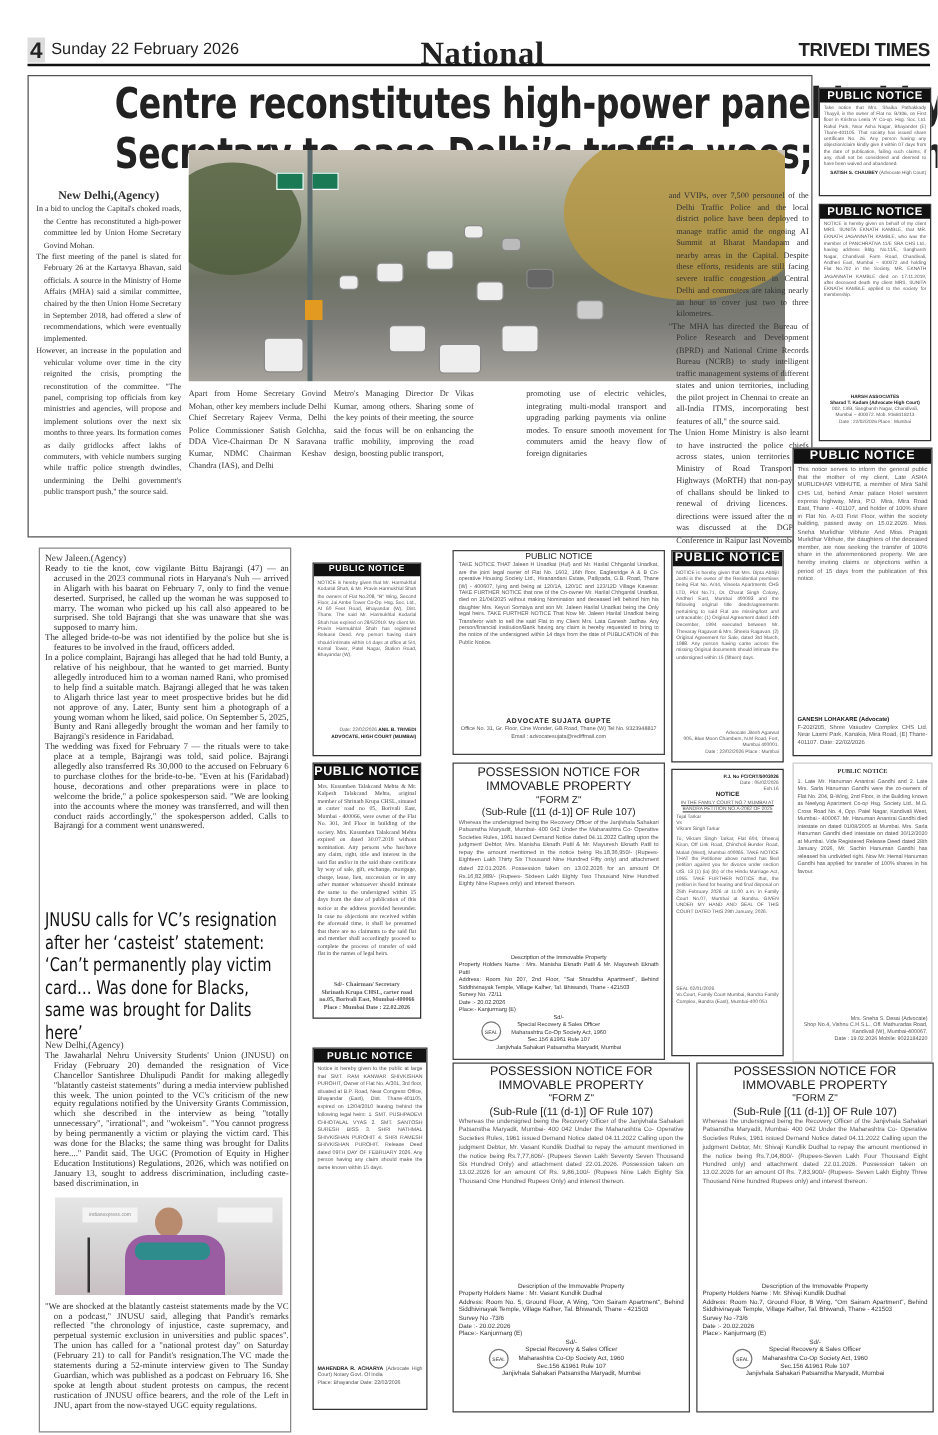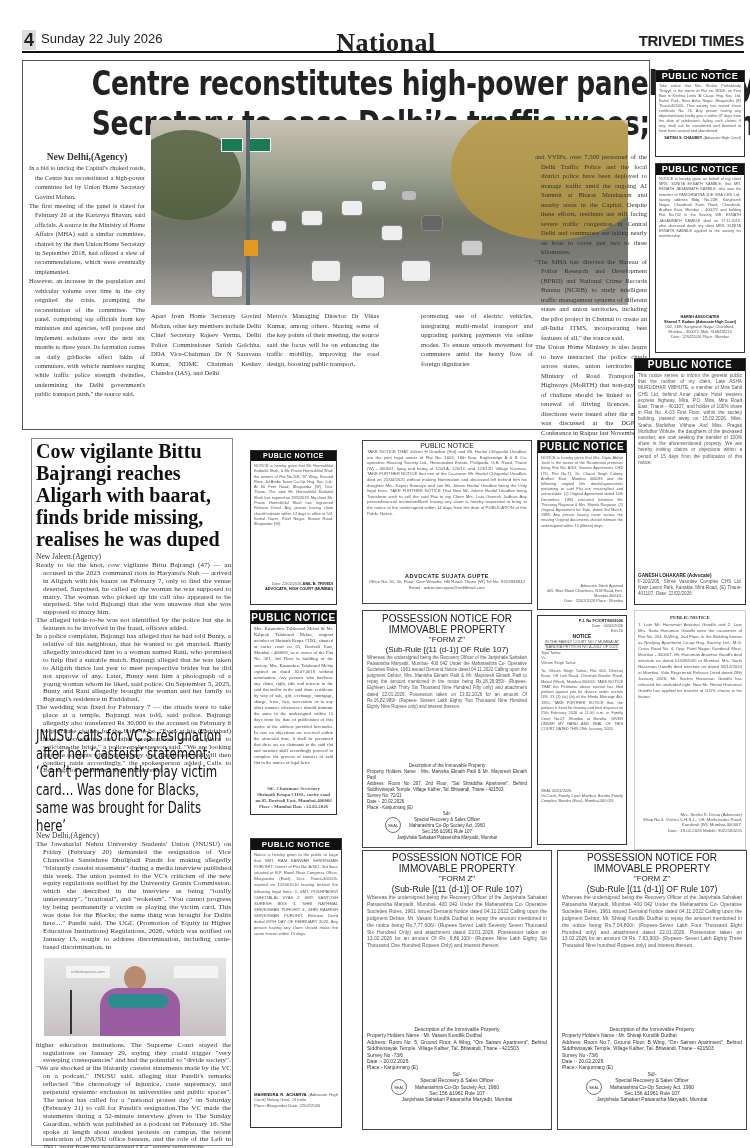--- a/index.html
+++ b/index.html
@@ -31,21 +31,21 @@
 .poss-h{text-align:center;font:12.5px "Liberation Sans",sans-serif;color:#222;line-height:14px}
 .poss-t{font:5.6px/7px "Liberation Sans",sans-serif;color:#555;text-align:justify;padding:0 4px}
 .seal{display:inline-block;width:16px;height:16px;border:1px solid #777;border-radius:50%;font-size:4px;text-align:center;line-height:16px}
 .box{border:1px solid #555}
 </style>
 </head>
 <body>
 
 <div class="abs masthead">
   <div class="abs pgnum">4</div>
-  <div class="abs date">Sunday 22 July 2026</div>
+  <div class="abs date">Sunday 22 February 2026</div>
   <div class="abs section">National</div>
   <div class="abs brand">TRIVEDI TIMES</div>
 </div>
 
 <div class="abs leadbox">
   <div class="abs lead-h">
     <div>Centre reconstitutes high-power panel led by Home</div>
     <div>Secretary to ease Delhi’s traffic woes; first meet on Feb 26</div>
   </div>
   <div class="abs" style="left:6px;top:91px;width:116px">
@@ -109,21 +109,20 @@
   <div class="pn-t" style="font-size:4.7px;line-height:6.2px;height:200px">This notice serves to inform the general public that the mother of my client, Late ASHA MURLIDHAR VIBHUTE, a member of Mira Sahil CHS Ltd, behind Amar palace Hotel western express highway, Mira, P.O. Mira, Mira Road East, Thane - 401107, and holder of 100% share in Flat No. A-03 First Floor, within the society building, passed away on 15.02.2026. Miss. Sneha Murlidhar Vibhute And Miss. Pragati Murlidhar Vibhute, the daughters of the deceased member, are now seeking the transfer of 100% share in the aforementioned property. We are hereby inviting claims or objections within a period of 15 days from the publication of this notice.</div>
   <div class="pn-t" style="font-size:4.7px;line-height:6px">
     <b>GANESH LOHAKARE (Advocate)</b><br>
     <span>F-202/205, Shree Vasudev Complex CHS Ltd. Near Laxmi Park, Kanakia, Mira Road, (E) Thane-401107.</span>
     <span>Date: 22/02/2026</span>
   </div>
 </div>
 
 <div class="abs box" style="left:31px;top:438px;width:202px;height:708px;border-color:#888"></div>
 <div class="abs" style="left:36px;top:440px;width:195px">
-  <div class="story-h">Cow vigilante Bittu Bajrangi reaches Aligarh with baarat, finds bride missing, realises he was duped</div>
   <div class="serif-col dateline" style="font-size:7.5px;margin-top:2px">New Jaleen.(Agency)</div>
   <div class="serif-col" style="font-size:7.1px;line-height:7.9px">
     <p>Ready to tie the knot, cow vigilante Bittu Bajrangi (47) — an accused in the 2023 communal riots in Haryana's Nuh — arrived in Aligarh with his baarat on February 7, only to find the venue deserted. Surprised, he called up the woman he was supposed to marry. The woman who picked up his call also appeared to be surprised. She told Bajrangi that she was unaware that she was supposed to marry him.</p>
     <p>The alleged bride-to-be was not identified by the police but she is features to be involved in the fraud, officers added.</p>
     <p>In a police complaint, Bajrangi has alleged that he had told Bunty, a relative of his neighbour, that he wanted to get married. Bunty allegedly introduced him to a woman named Rani, who promised to help find a suitable match. Bajrangi alleged that he was taken to Aligarh thrice last year to meet prospective brides but he did not approve of any. Later, Bunty sent him a photograph of a young woman whom he liked, said police. On September 5, 2025, Bunty and Rani allegedly brought the woman and her family to Bajrangi's residence in Faridabad.</p>
     <p>The wedding was fixed for February 7 — the rituals were to take place at a temple, Bajrangi was told, said police. Bajrangi allegedly also transferred Rs 30,000 to the accused on February 6 to purchase clothes for the bride-to-be. "Even at his (Faridabad) house, decorations and other preparations were in place to welcome the bride," a police spokesperson said. "We are looking into the accounts where the money was transferred, and will then conduct raids accordingly," the spokesperson added. Calls to Bajrangi for a comment went unanswered.</p>
   </div>
 </div>
 
 <div class="abs" style="left:36px;top:727px;width:195px">
@@ -134,21 +133,20 @@
   </div>
   <div class="photo2" style="width:182px;height:78px;margin:6px 0 6px 8px">
     <div style="position:absolute;left:22px;top:8px;width:44px;height:12px;background:#f4f4f4;font:4px sans-serif;color:#888;text-align:center;line-height:12px">indianexpress.com</div>
     <div style="position:absolute;left:130px;top:8px;width:44px;height:12px;background:#f4f4f4"></div>
     <div style="position:absolute;left:80px;top:8px;width:22px;height:24px;border-radius:50%;background:#b88a6e"></div>
     <div style="position:absolute;left:56px;top:30px;width:80px;height:48px;border-radius:18px 18px 0 0;background:#9b5da2"></div>
     <div style="position:absolute;left:64px;top:36px;width:60px;height:14px;background:#2f8c8c;border-radius:6px"></div>
     <div style="position:absolute;left:26px;top:32px;width:2px;height:44px;background:#333"></div>
   </div>
   <div class="serif-col" style="font-size:7.1px;line-height:7.9px">
-    <p>higher education institutions. The Supreme Court stayed the regulations on January 29, saying they could trigger "very sweeping consequences" and had the potential to "divide society".</p>
     <p>"We are shocked at the blatantly casteist statements made by the VC on a podcast," JNUSU said, alleging that Pandit's remarks reflected "the chronology of injustice, caste supremacy, and perpetual systemic exclusion in universities and public spaces". The union has called for a "national protest day" on Saturday (February 21) to call for Pandit's resignation.The VC made the statements during a 52-minute interview given to The Sunday Guardian, which was published as a podcast on February 16. She spoke at length about student protests on campus, the recent rustication of JNUSU office bearers, and the role of the Left in JNU, apart from the now-stayed UGC equity regulations.</p>
   </div>
 </div>
 
 <div class="abs pn" style="left:250px;top:450px;width:87px;height:155px">
   <div class="pn-h" style="font-size:7px;line-height:10px">PUBLIC NOTICE</div>
   <div class="pn-t" style="font-size:3.9px;line-height:5.3px;height:118px">NOTICE is hereby given that Mr. Harmukhlal Kodarlal Shah, &amp; Mr. Pravin Harmukhlal Shah the owners of Flat No.208, "B" Wing, Second Floor, Jai Ambe Tower Co-Op. Hsg. Soc. Ltd., At 60 Feet Road, Bhayandar (W), Dist. Thane. The said Mr. Harmukhlal Kodarlal Shah has expired on 28/5/2019. My client Mr. Pravin Harmukhlal Shah has registered Release Deed. Any person having claim should intimate within 14 days at office at 5/4, Komal Tower, Patel Nagar, Station Road, Bhayandar (W).</div>
   <div class="pn-t" style="font-size:3.9px;line-height:5px;text-align:right">
     <span>Date: 22/02/2026</span> <b>ANIL B. TRIVEDI</b><br>
     <b>ADVOCATE, HIGH COURT (MUMBAI)</b>

